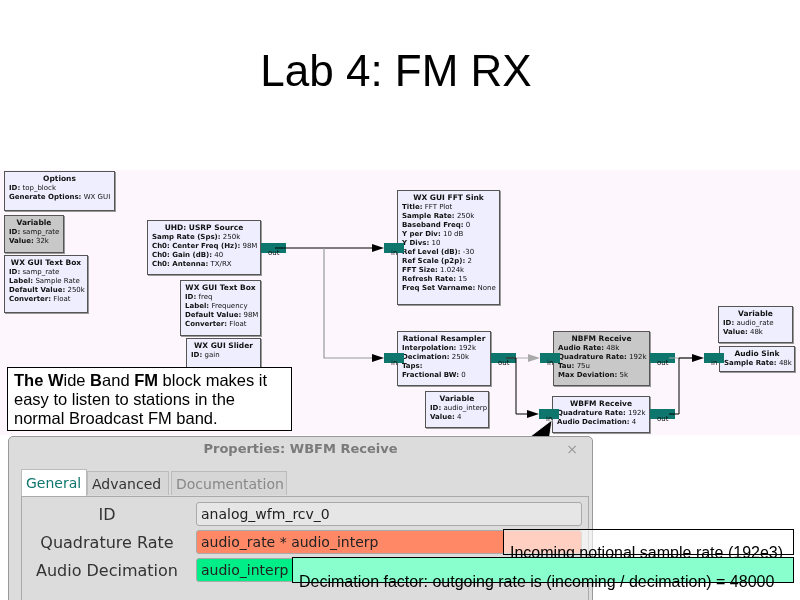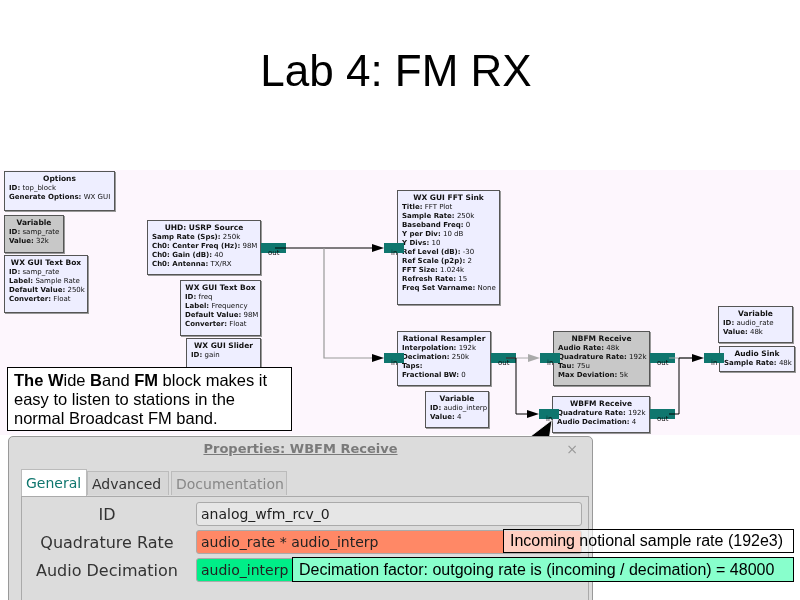--- a/index.html
+++ b/index.html
@@ -9,30 +9,30 @@
   .blk { position:absolute; background:#eeeeff; border:1px solid #555; box-shadow:1px 1px 0 #999; font-family:"DejaVu Sans", sans-serif; font-size:7px; line-height:9px; color:#111; padding:2px 4px; box-sizing:border-box; white-space:nowrap; }
   .blk.gray { background:#c8c8c8; }
   .blk .t { text-align:center; font-weight:bold; font-size:7.5px; margin-bottom:1px; }
   .blk .r b { font-weight:bold; }
   .port { position:absolute; font-family:"DejaVu Sans", sans-serif; font-size:7px; line-height:10px; height:10px; padding:0 2px; border:5px solid #0f766e; box-sizing:border-box; color:#111; }
   .port.blue { background:#3399ff; }
   .port.orange { background:#ff8866; }
   svg.wires { position:absolute; left:0; top:0; width:800px; height:600px; pointer-events:none; }
   .callout { position:absolute; left:7px; top:367px; width:285px; height:64px; background:#fff; border:1px solid #000; font-family:"Liberation Sans", sans-serif; font-size:16.5px; line-height:19px; padding:3px 6px; box-sizing:border-box; color:#000; }
   .dialog { position:absolute; left:8px; top:436px; width:585px; height:170px; background:#dcdcdc; border:1px solid #999; border-radius:5px 5px 0 0; box-sizing:border-box; font-family:"DejaVu Sans", sans-serif; }
-  .dialog .dtitle { position:absolute; left:0; top:4px; width:100%; text-align:center; font-weight:bold; color:#7a7a7a; font-size:13px;text-decoration:underline; }
+  .dialog .dtitle { position:absolute; left:0; top:4px; width:100%; text-align:center; font-weight:bold; color:#7a7a7a; font-size:13px; }
   .dialog .close { position:absolute; right:14px; top:4px; color:#999; font-size:14px; }
   .tabs { position:absolute; left:12px; top:32px; height:28px; }
   .tab { position:absolute; top:2px; height:24px; line-height:24px; padding:0 4px; font-size:14px; border:1px solid #bbb; border-bottom:none; background:#d6d6d6; color:#333; box-sizing:border-box; }
   .tab.active { background:#fff; top:0; height:28px; line-height:26px; color:#0f766e; }
   .tab.disabled { color:#888; }
   .panel { position:absolute; left:12px; top:59px; width:568px; height:120px; border:1px solid #aaa; background:#dcdcdc; box-sizing:border-box; }
   .plabel { position:absolute; font-size:16px; color:#333; text-align:center; }
   .pfield { position:absolute; height:24px; line-height:22px; font-size:14px; border:1px solid #aaa; border-radius:3px; box-sizing:border-box; padding:0 4px; color:#222; }
-  .tip { position:absolute; background:#fff; border:1px solid #000; font-family:"Liberation Sans", sans-serif; font-size:16px; line-height:20px; padding:0 6px; box-sizing:border-box; color:#000; white-space:nowrap; }
+  .tip { position:absolute; background:#fff; border:1px solid #000; font-family:"Liberation Sans", sans-serif; font-size:16px; line-height:20px; padding:12px 6px; box-sizing:border-box; color:#000; white-space:nowrap; }
 </style>
 </head>
 <body>
 
 <div class="slide-title">Lab 4: FM RX</div>
 
 <div class="canvas"></div>
 
 <div class="blk" style="left:4px;top:171px;width:111px;height:40px;">
     <div class="t">Options</div>

